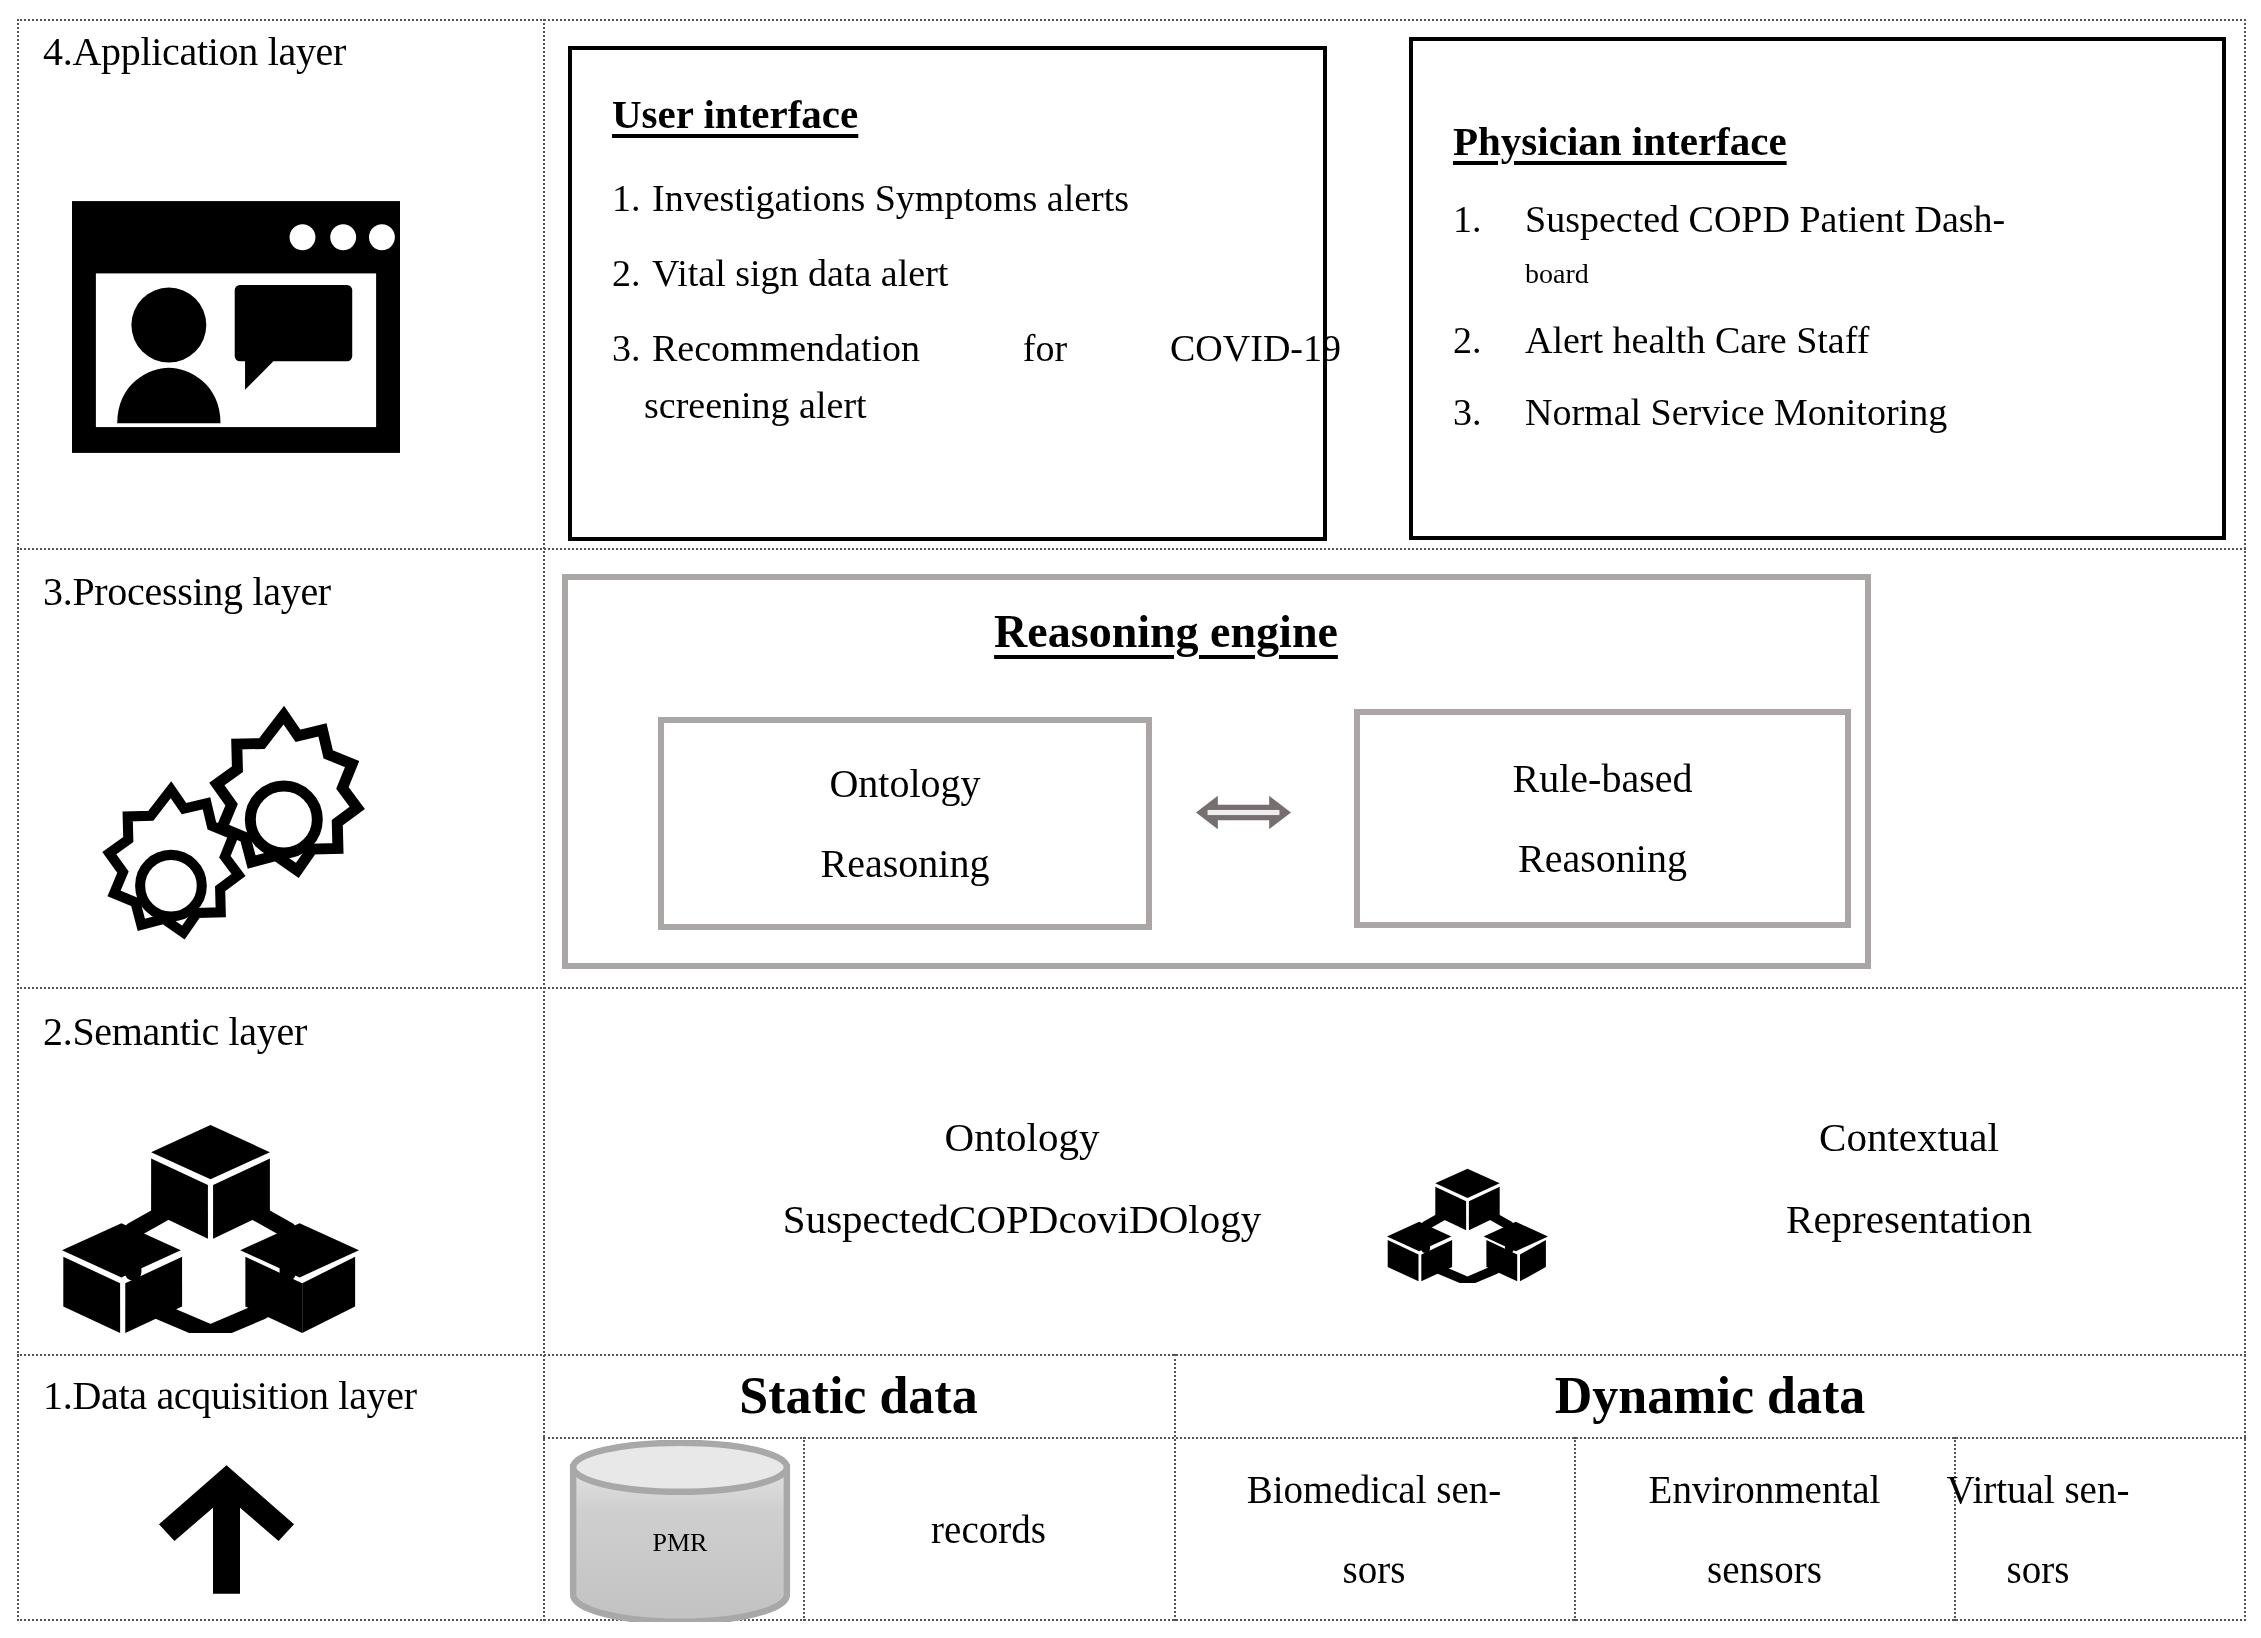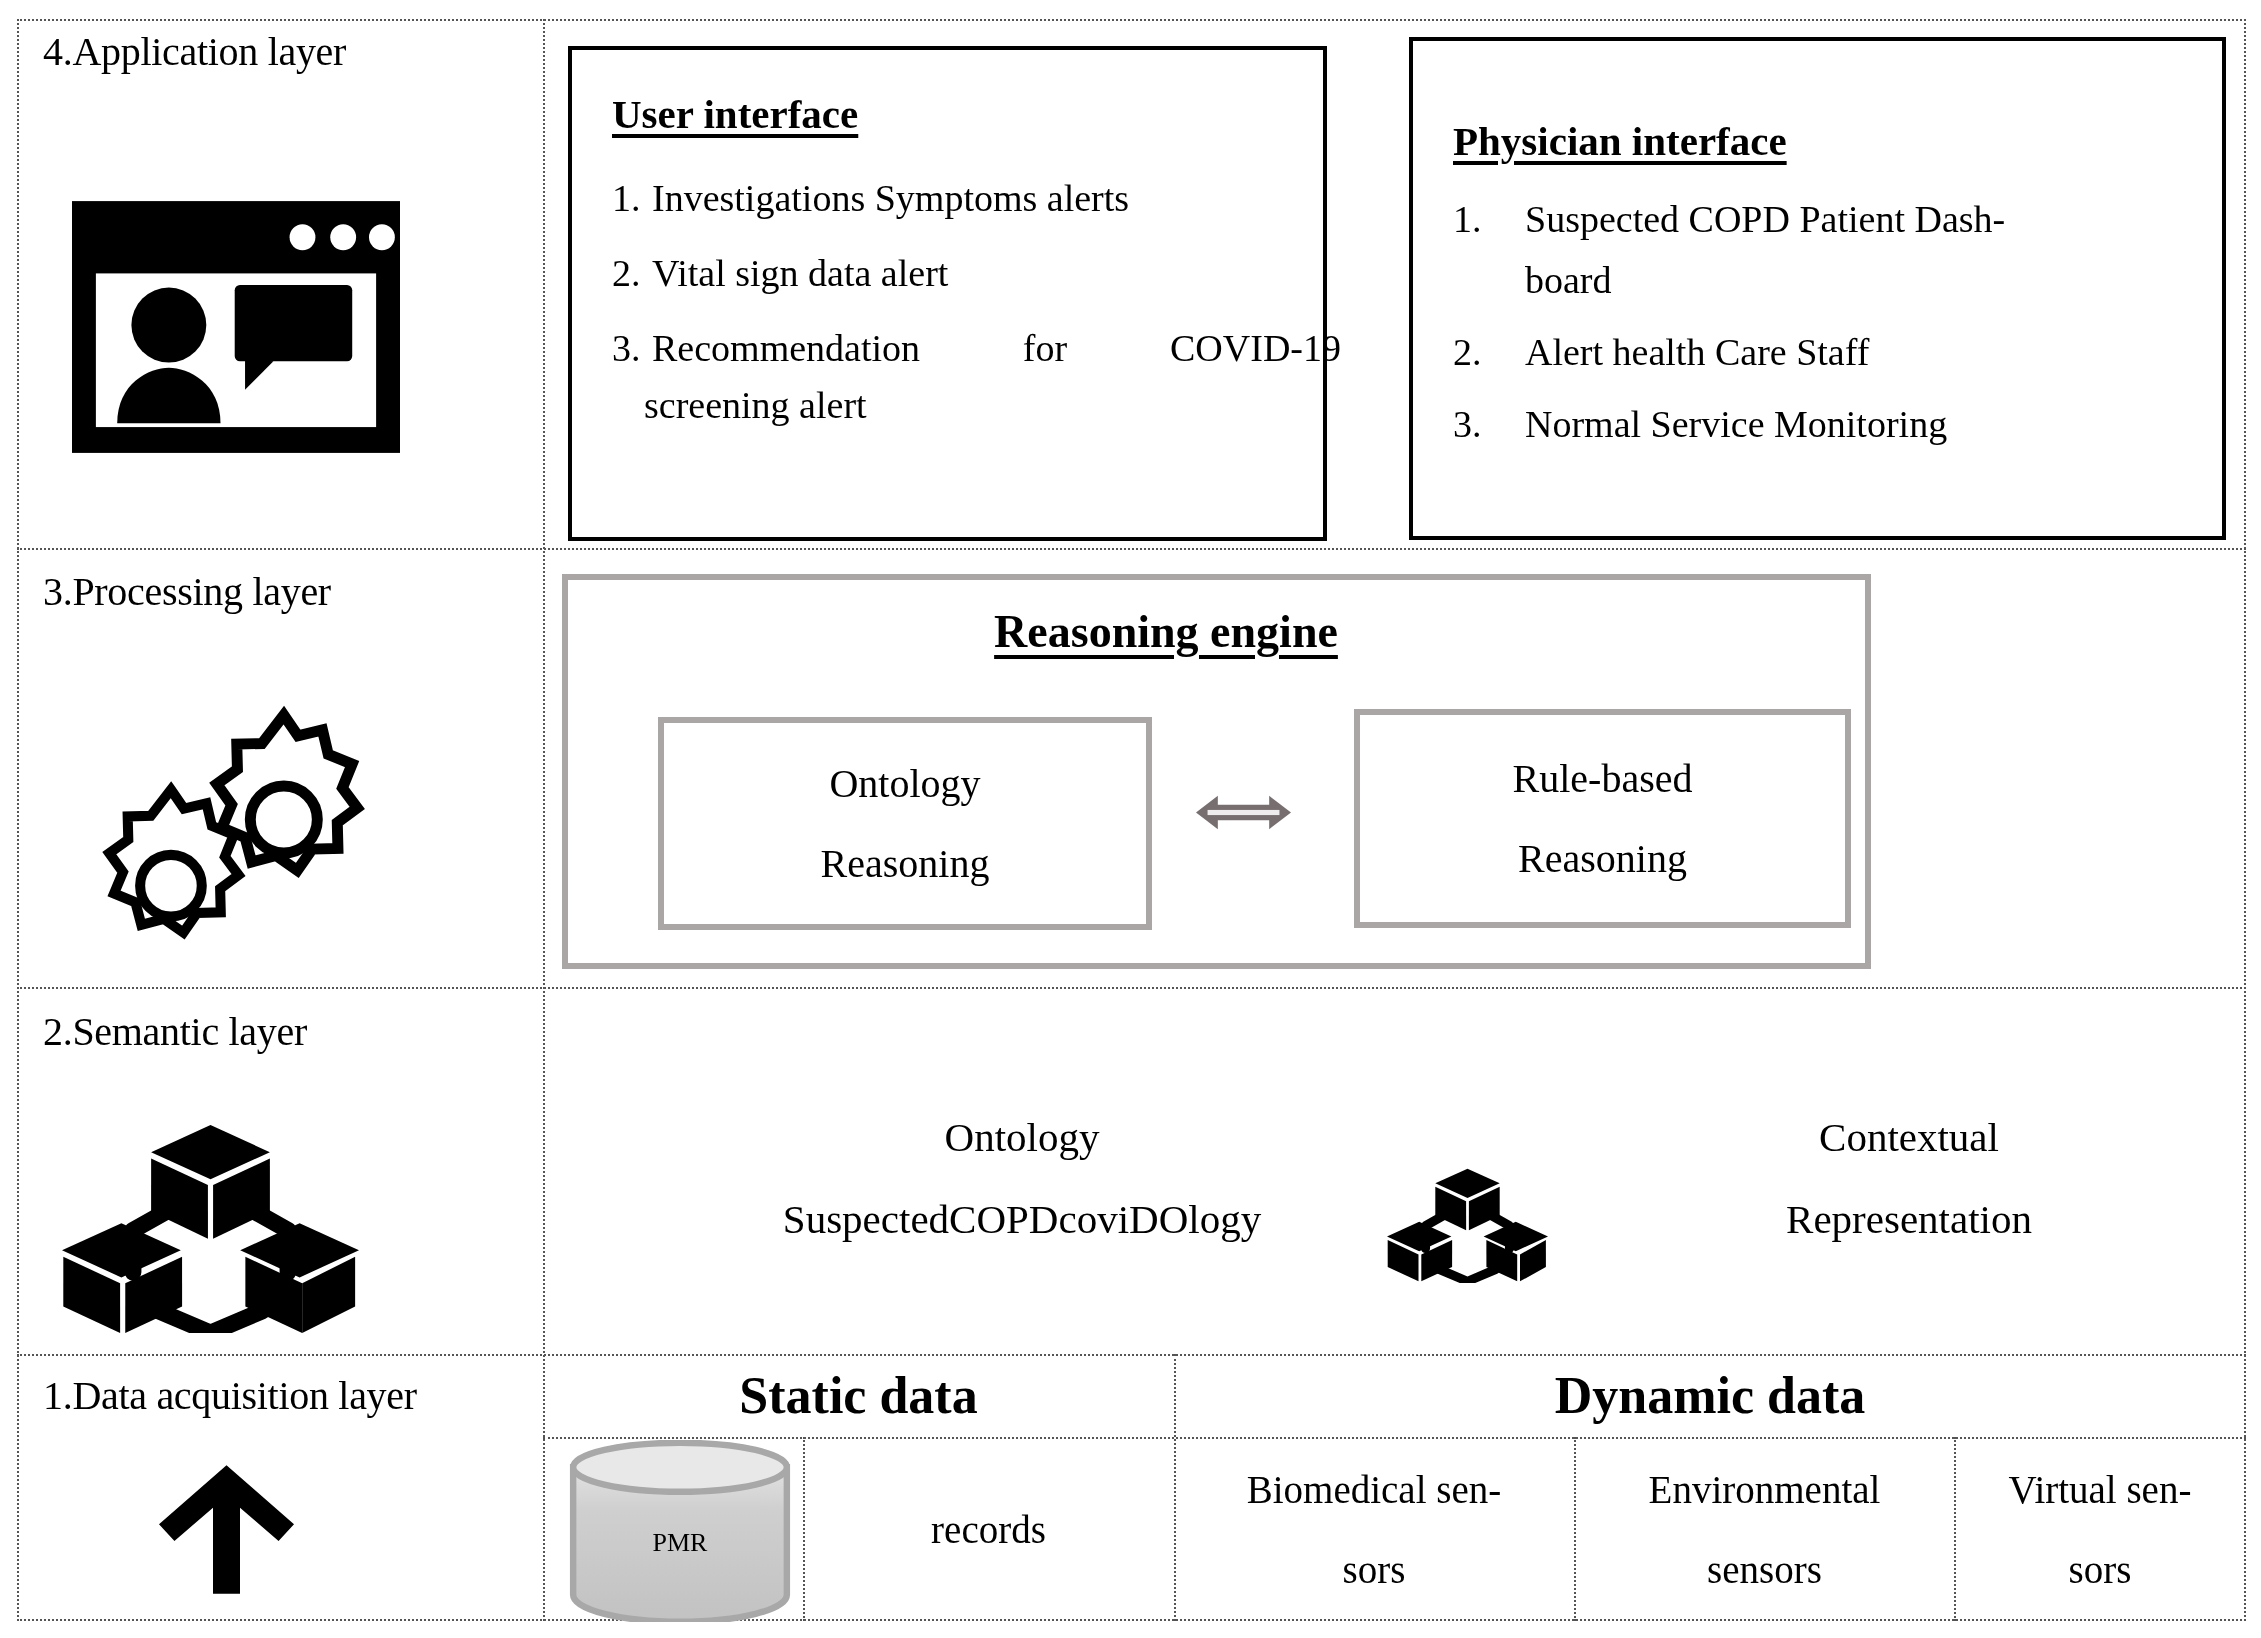--- a/index.html
+++ b/index.html
@@ -173,21 +173,21 @@
   </div>
 
   <div class="app-box" style="left:1409px;top:37px;width:817px;height:503px;">
     <div class="box-title" style="margin:76px 0 0 40px;">Physician interface</div>
 
     <div style="margin:34px 0 0 40px;width:729px;">
       <div class="li">
         <span class="num" style="width:72px;">1.</span>
         <span class="txt">Suspected COPD Patient Dash-</span>
       </div>
-      <div style="font-size:38px;margin-left:72px;margin-top:18px;margin-bottom:30px;">board</div>
+      <div style="font-size:28px;margin-left:72px;margin-top:18px;margin-bottom:30px;">board</div>
       <div class="li" style="margin-bottom:31px;">
         <span class="num" style="width:72px;">2.</span>
         <span class="txt">Alert health Care Staff</span>
       </div>
       <div class="li">
         <span class="num" style="width:72px;">3.</span>
         <span class="txt">Normal Service Monitoring</span>
       </div>
     </div>
   </div>
@@ -317,19 +317,19 @@
   <div class="cellbody" style="left:1174px;top:1438px;width:400px;height:183px;">
     <span>Biomedical sen-</span>
     <span>sors</span>
   </div>
 
   <div class="cellbody" style="left:1574px;top:1438px;width:381px;height:183px;">
     <span>Environmental</span>
     <span>sensors</span>
   </div>
 
-  <div class="cellbody" style="left:1954px;top:1438px;width:292px;height:183px;">
+  <div class="cellbody" style="left:1892px;top:1438px;width:292px;height:183px;">
     <span>Virtual sen-</span>
     <span>sors</span>
   </div>
 
 </div>
 
 
 </body></html>

